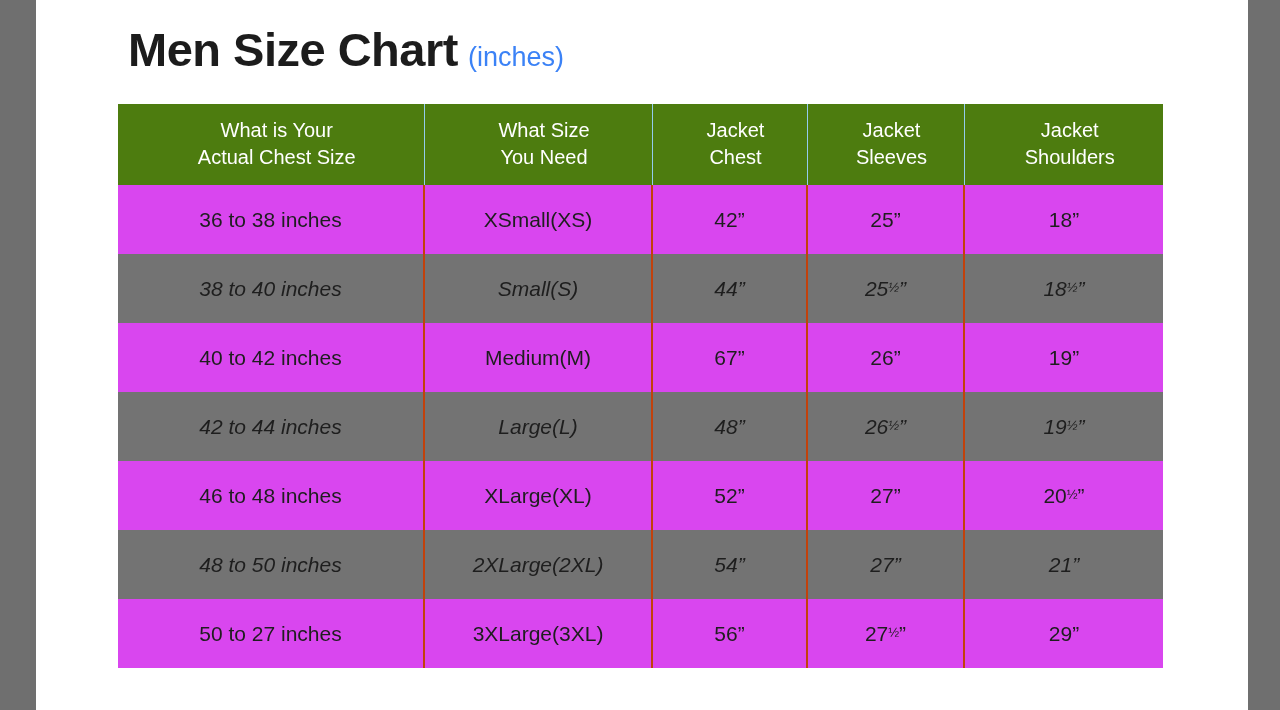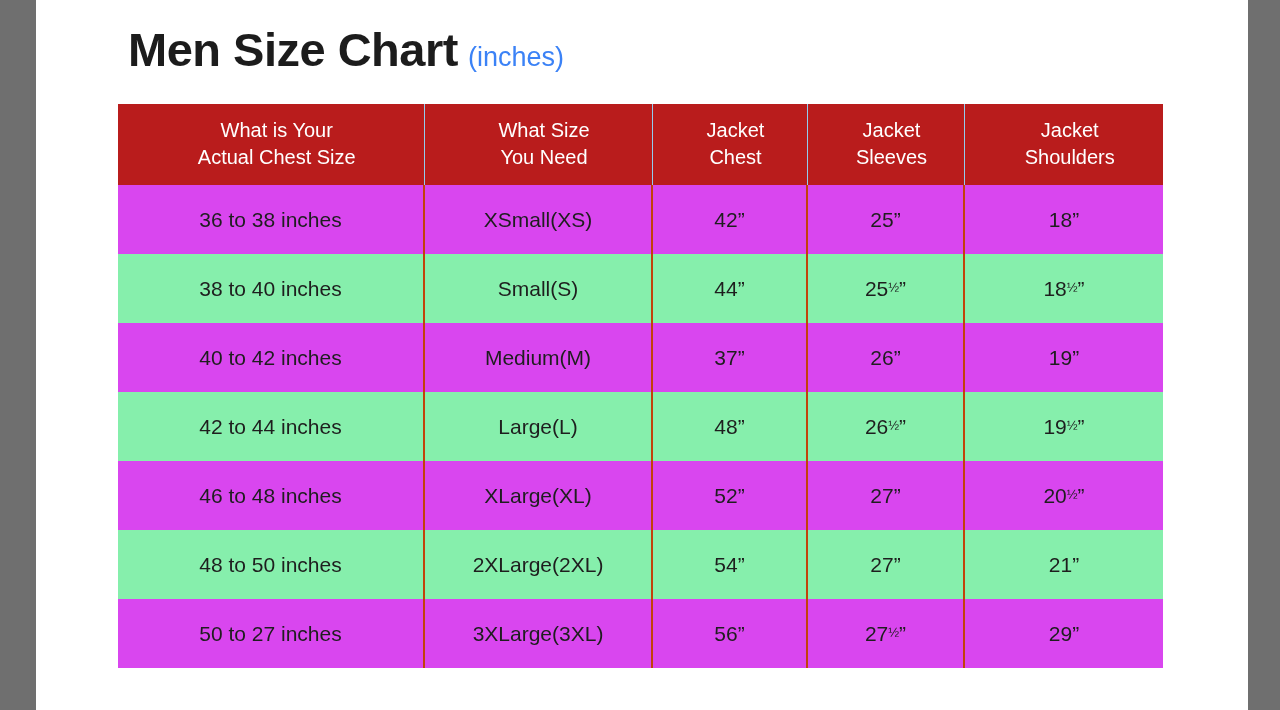--- a/index.html
+++ b/index.html
@@ -64,21 +64,21 @@
     border-collapse: collapse;
     table-layout: fixed;
   }
   .chart col.c0 { width: 306px; }
   .chart col.c1 { width: 228px; }
   .chart col.c2 { width: 155px; }
   .chart col.c3 { width: 157px; }
   .chart col.c4 { width: 199px; }
 
   .chart thead th {
-    background: #b91c1c;
+    background: #4d7c0f;
     color: #ffffff;
     font-size: 20px;
     font-weight: normal;
     line-height: 1.35;
     padding: 13px 4px 14px 16px;
     height: 72px;
     box-sizing: border-box;
     border-left: 1px solid #93ccee;
     border-right: 1px solid #93ccee;
     vertical-align: middle;
@@ -92,21 +92,21 @@
     font-size: 21px;
     color: #1e1e1e;
     text-align: center;
     vertical-align: middle;
     border-left: 2px solid #c2410c;
     padding: 0 4px;
   }
   .chart tbody td:first-child { border-left: none; }
 
   .chart tbody tr.shaded td { background: #d946ef; }
-  .chart tbody tr.plain  td { background: #86efac; }
+  .chart tbody tr.plain  td { background: #737373; font-style: italic; }
 
   .frac {
     font-size: 13px;
     vertical-align: 0.32em;
     letter-spacing: 0;
   }
 </style>
 </head>
 <body>
 
@@ -163,21 +163,21 @@
         <tr class="plain">
           <td>38 to 40 inches</td>
           <td>Small(S)</td>
           <td>44”</td>
           <td>25<span class="frac">½</span>”</td>
           <td>18<span class="frac">½</span>”</td>
         </tr>
         <tr class="shaded">
           <td>40 to 42 inches</td>
           <td>Medium(M)</td>
-          <td>37”</td>
+          <td>67”</td>
           <td>26”</td>
           <td>19”</td>
         </tr>
         <tr class="plain">
           <td>42 to 44 inches</td>
           <td>Large(L)</td>
           <td>48”</td>
           <td>26<span class="frac">½</span>”</td>
           <td>19<span class="frac">½</span>”</td>
         </tr>

